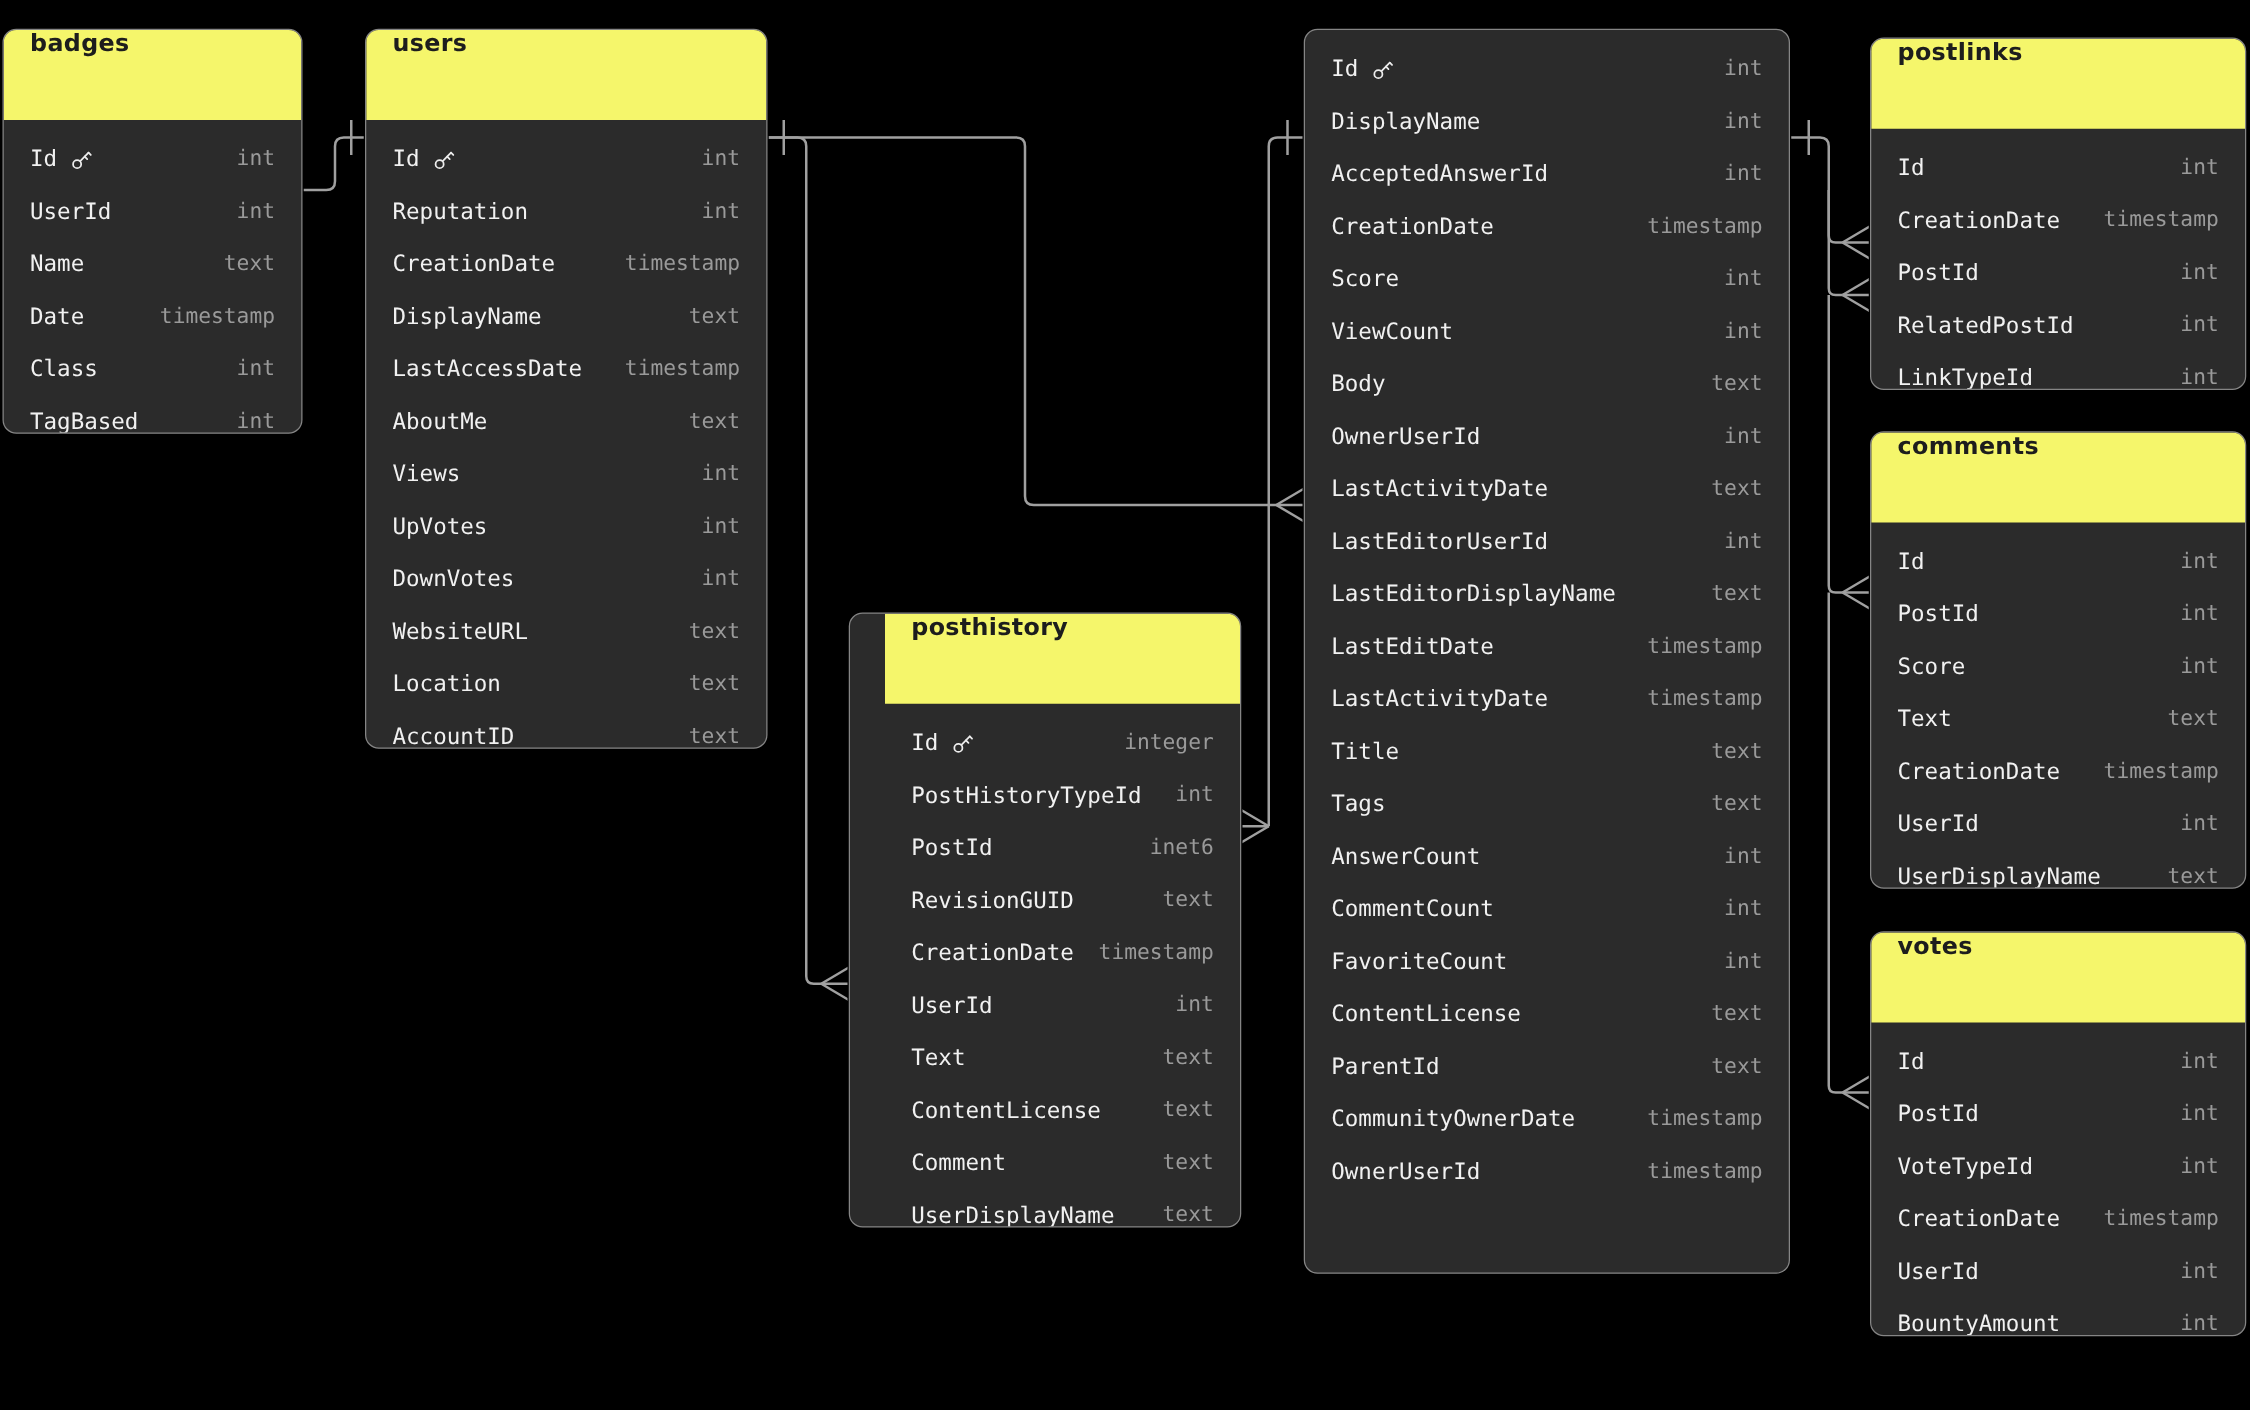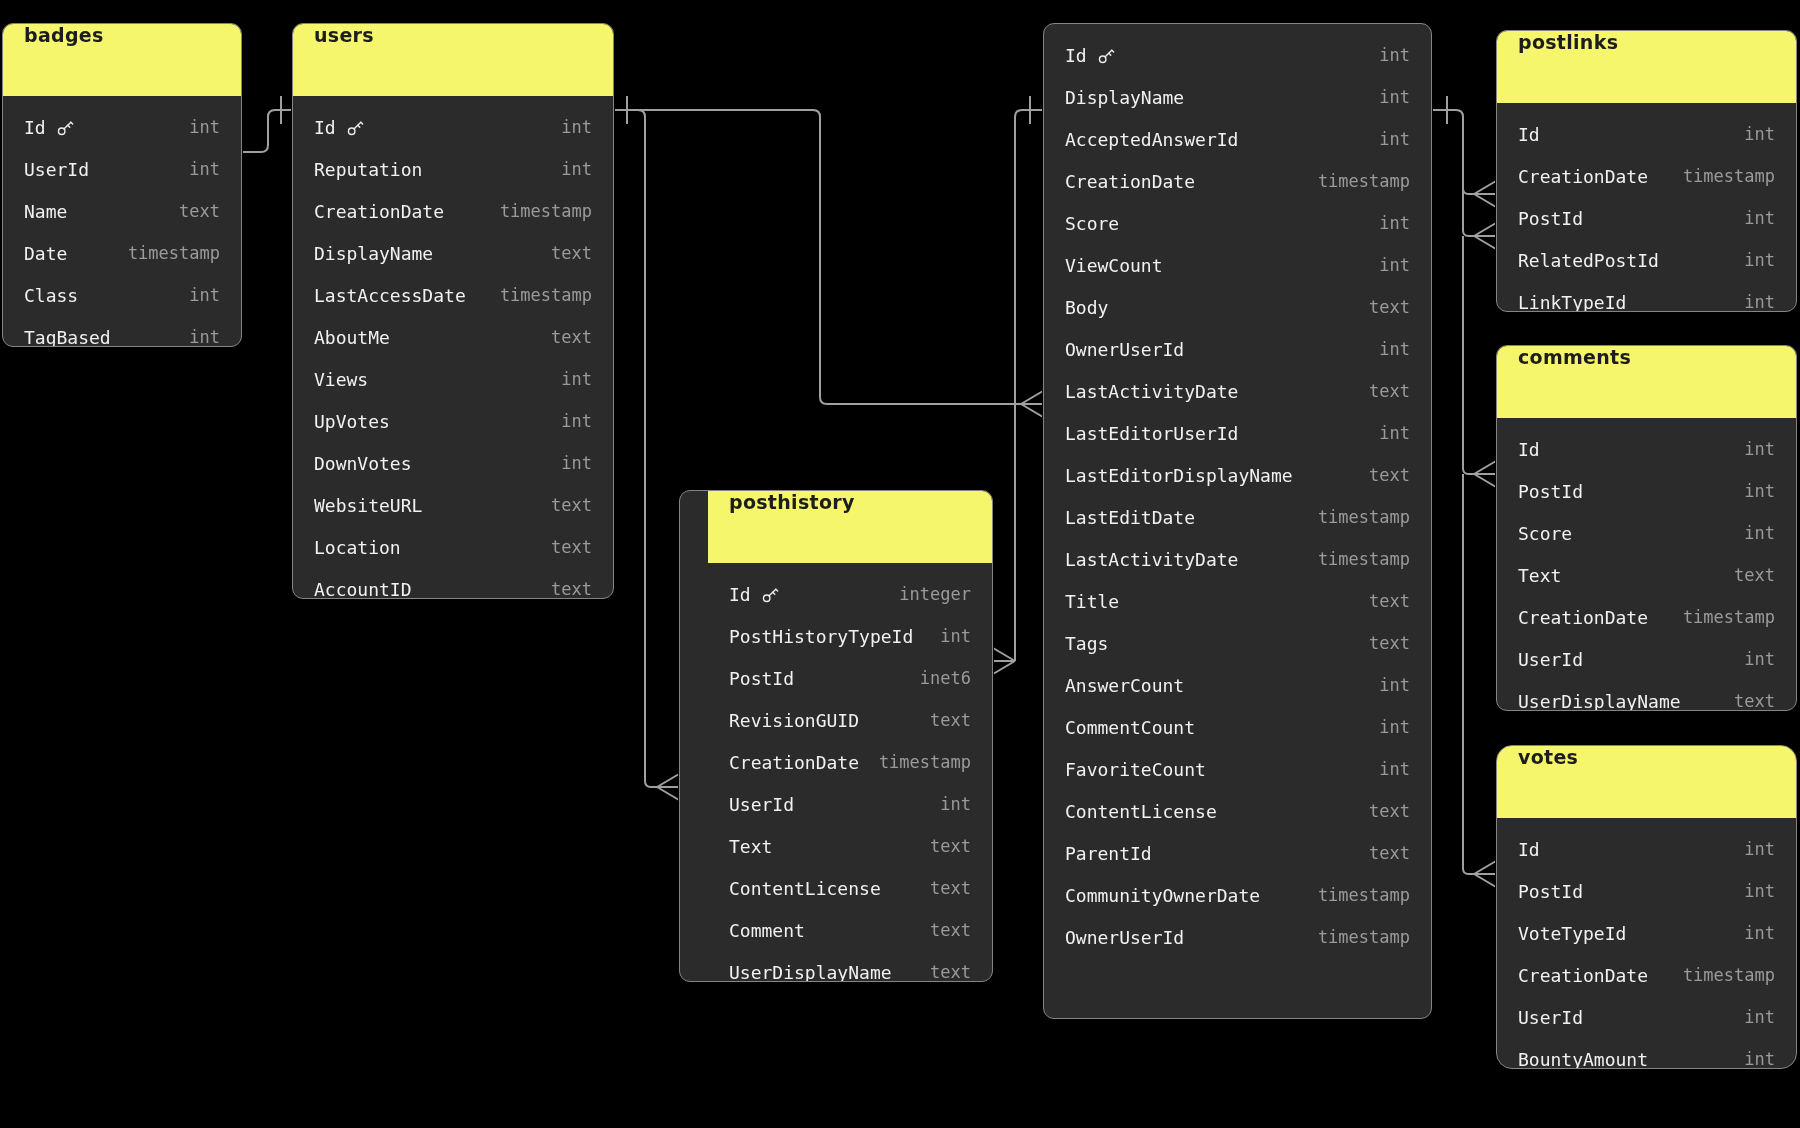--- a/index.html
+++ b/index.html
@@ -516,21 +516,21 @@
           <span class="ftype">int</span>
         </div>
         <div class="frow">
           <span class="fname">
             <span>UserDisplayName</span>
           </span>
           <span class="ftype">text</span>
         </div>
       </div>
     </div>
-    <div class="card" style="left: 1496px; top: 745px; width: 301px; height: 324px; border-radius: 16px;">
+    <div class="card" style="left: 1496px; top: 745px; width: 301px; height: 324px;">
       <div class="card-header">
         <span class="title">votes</span>
       </div>
       <div class="rows">
         <div class="frow">
           <span class="fname">
             <span>Id</span>
           </span>
           <span class="ftype">int</span>
         </div>

